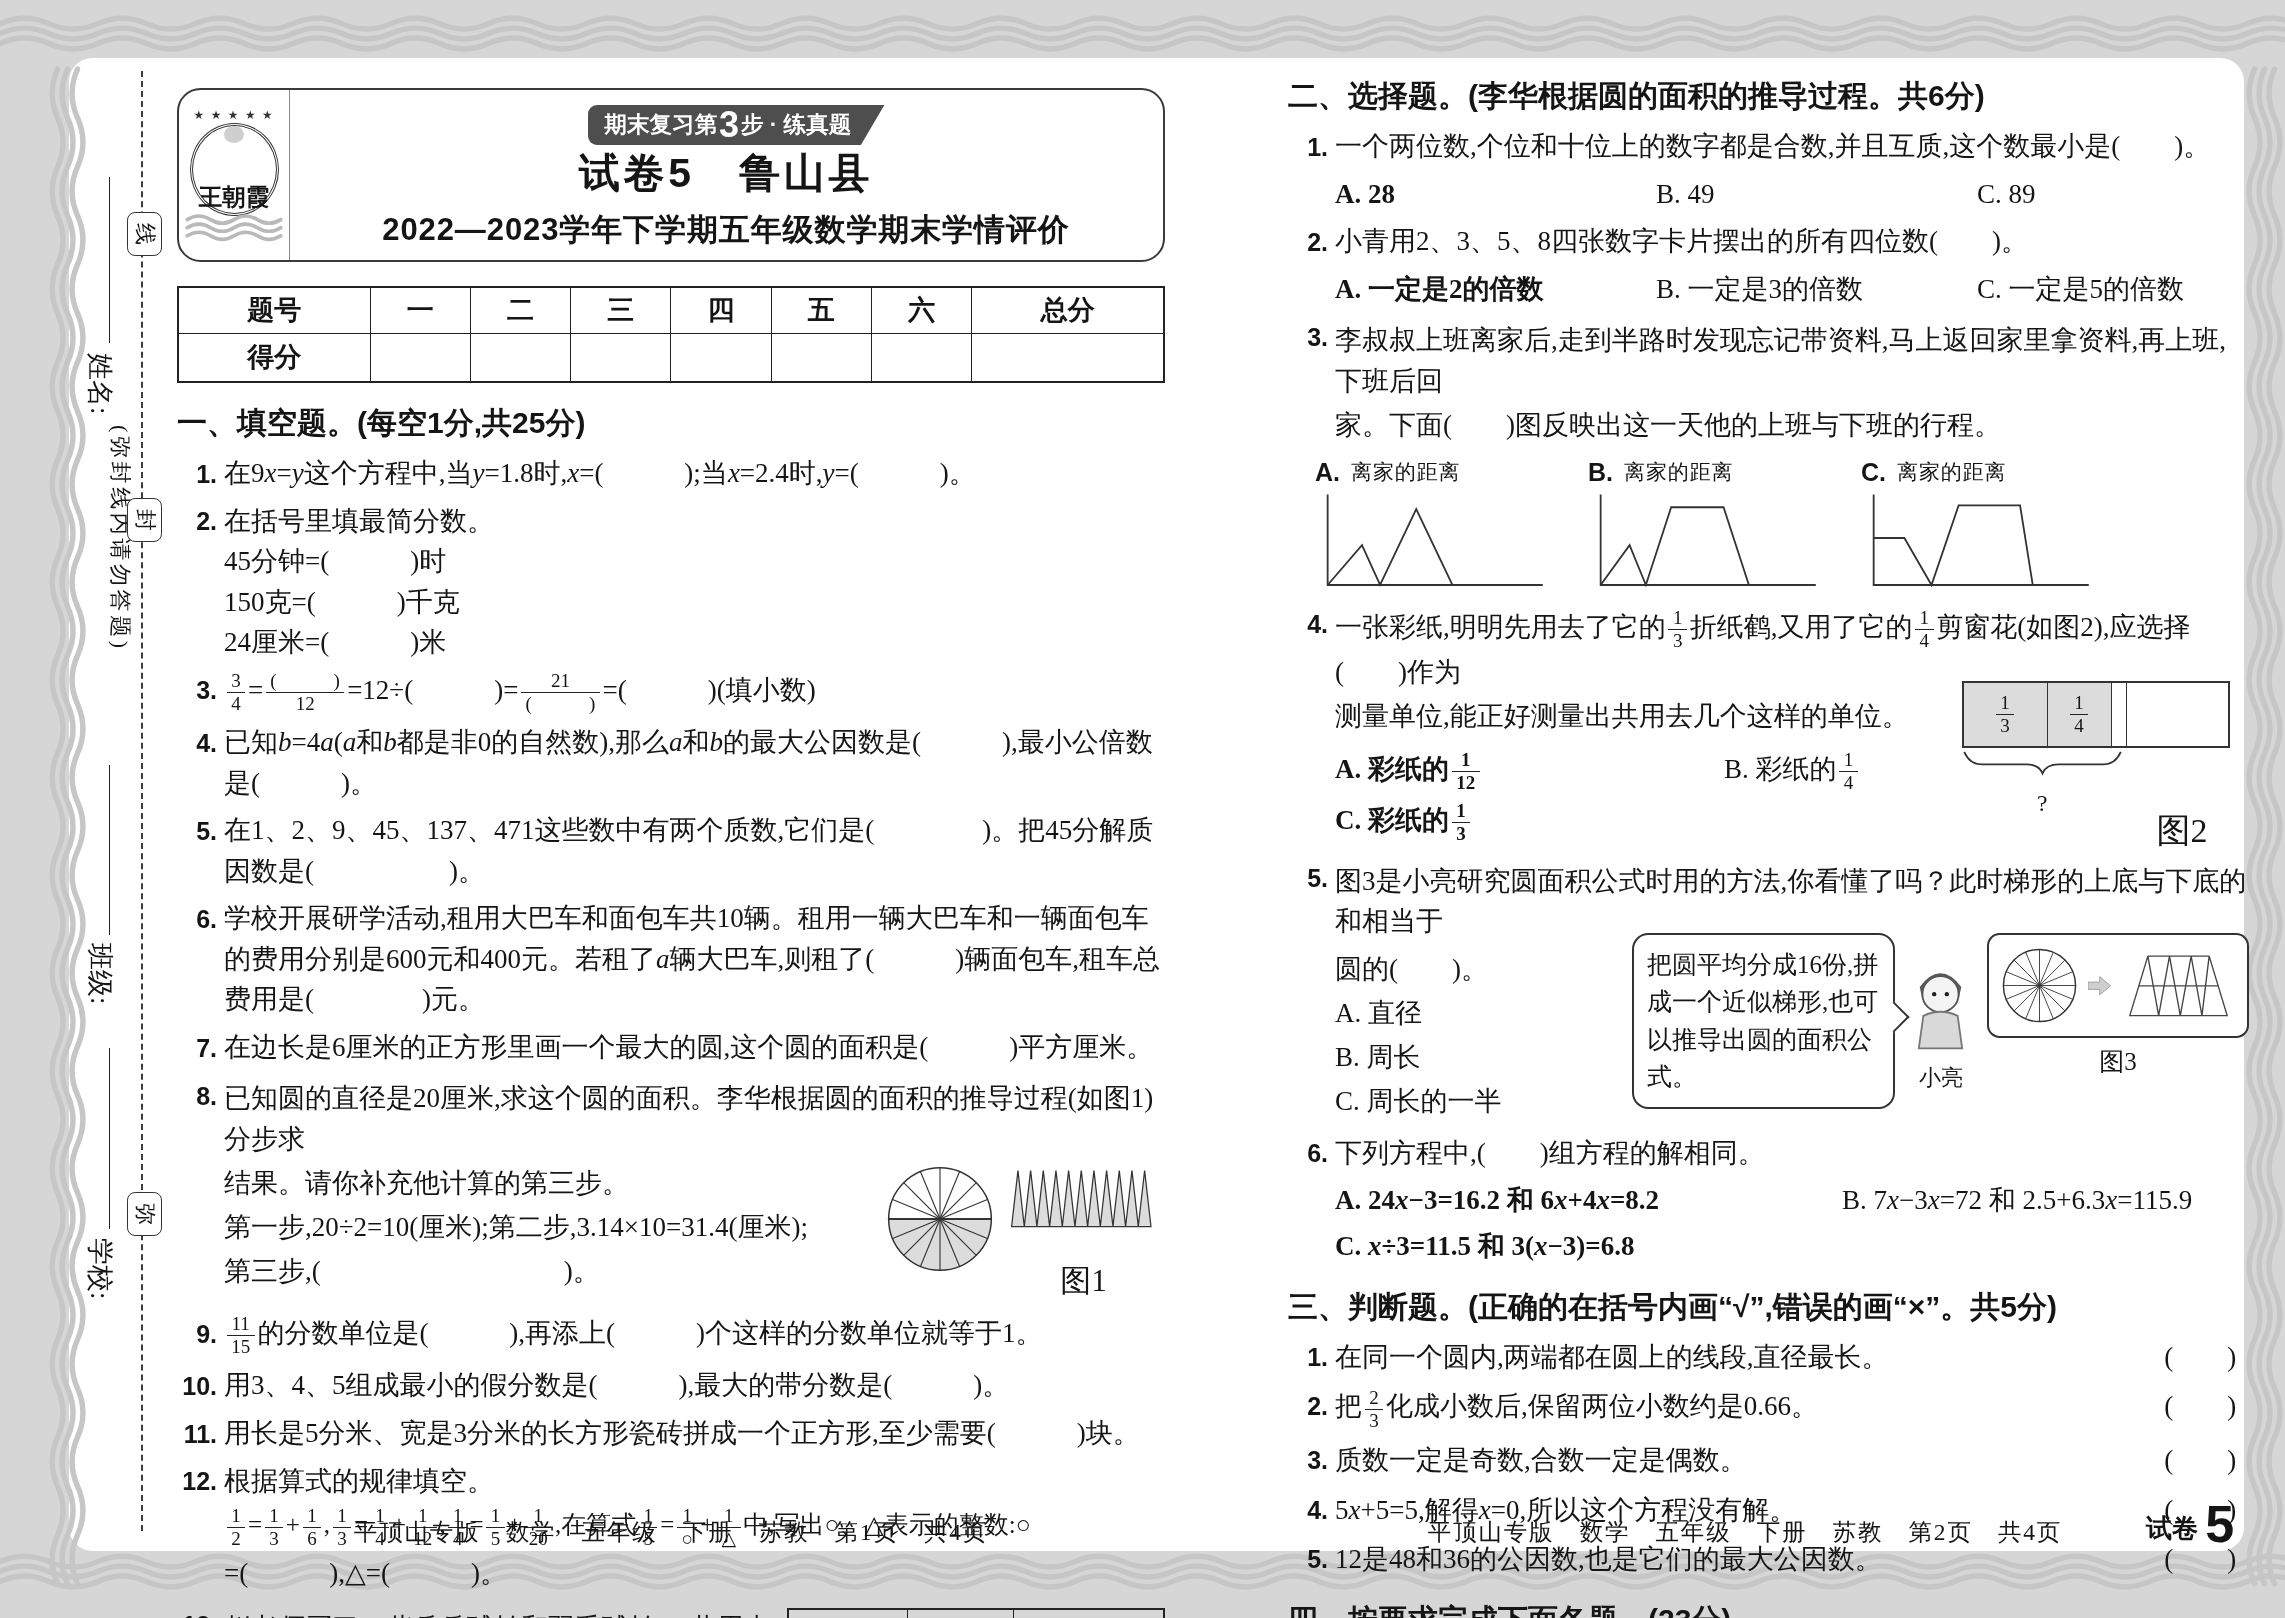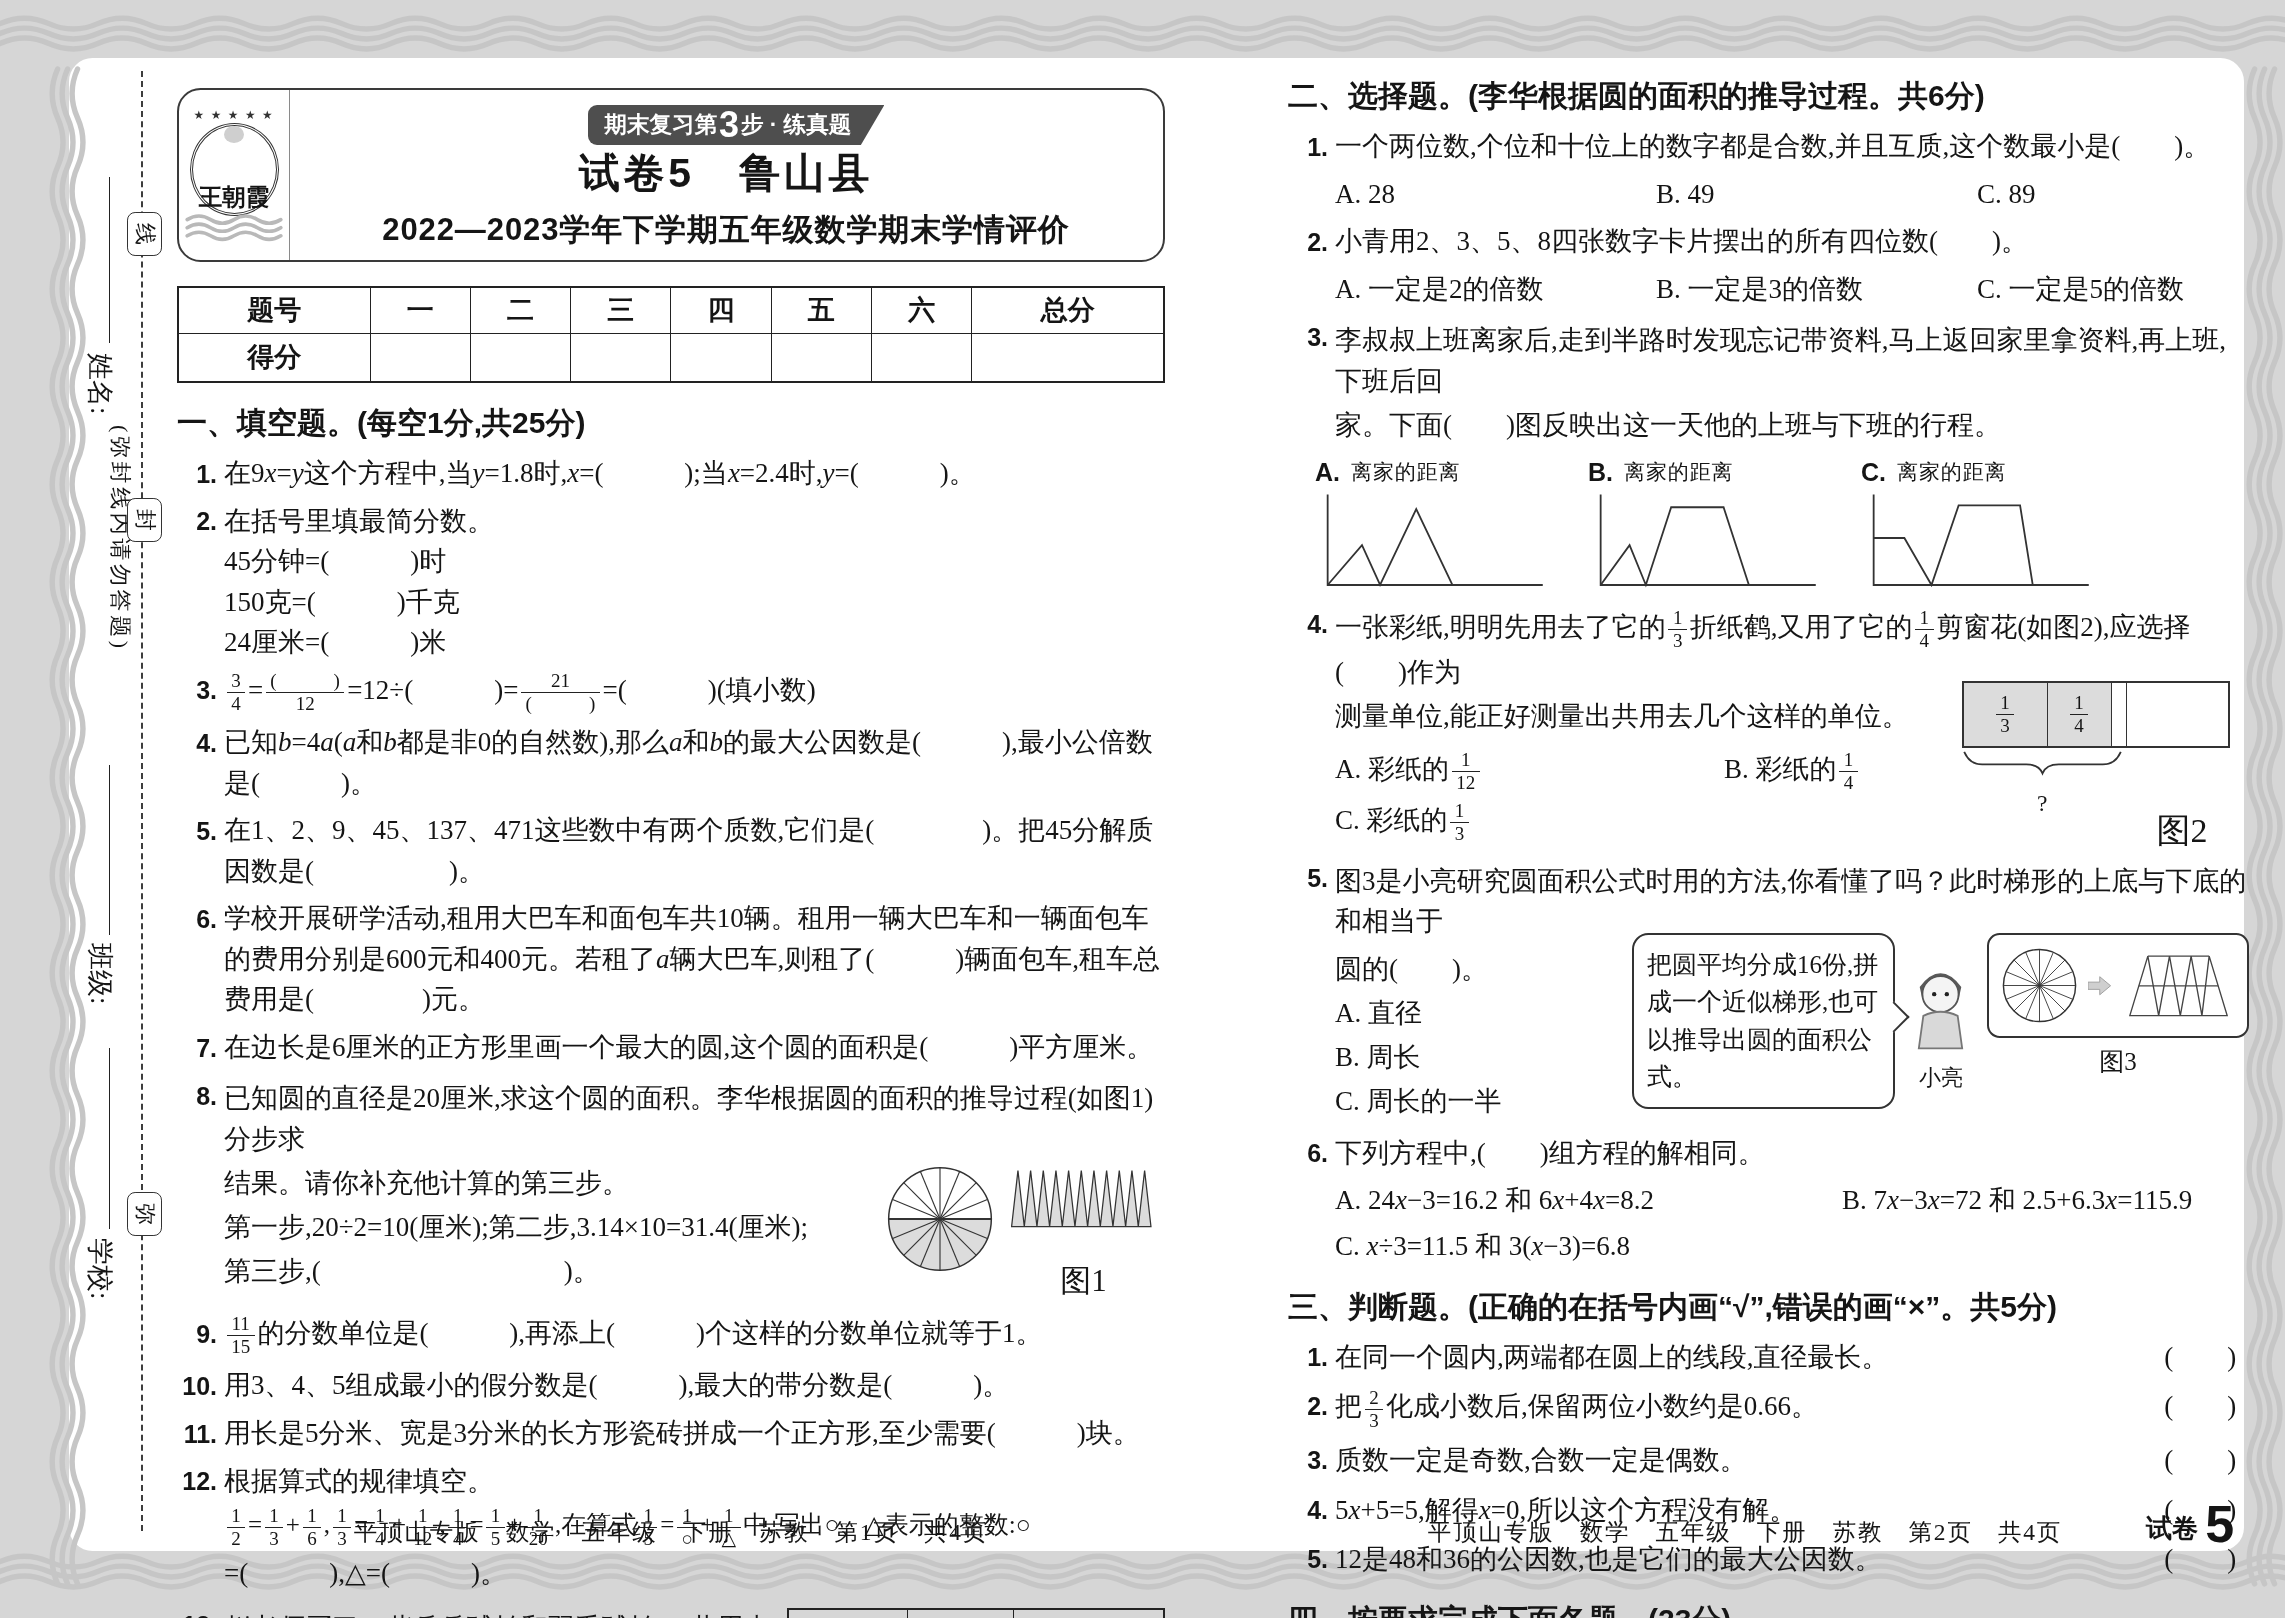--- a/index.html
+++ b/index.html
@@ -72,21 +72,21 @@
 
   
   .footer{position:absolute;top:1516px;font-size:23.5px;text-align:center;letter-spacing:1.8px;}
   #footL{left:177px;width:988px;}
   #footR{left:1288px;width:914px;}
   #tab5{position:absolute;left:2146px;top:1494px;font-size:26px;font-weight:600;}
   #tab5 .n{font-size:52px;font-weight:bold;font-family:"Liberation Sans",sans-serif;vertical-align:-5.4px;margin-left:7.2px;}
 
   
   .optrow{display:flex;padding-left:47px;margin:5.4px 0;font-size:27px;line-height:1.5;}
-  .optrow .o1{width:321px;}
+  .optrow .o1{width:321px;font-weight:bold;}
   .optrow .o2{width:321px;}
   .optrow .o3{flex:1;}
   .charts{display:flex;padding-left:27px;gap:38px;margin:9px 0 3.6px 0;}
   .chart .chead{font-size:24.4px;display:flex;align-items:flex-start;gap:11px;}
   .chart .clet{font-family:"Liberation Sans",sans-serif;font-weight:600;font-size:25px;}
   .chart .ylab{font-size:21px;letter-spacing:0.9px;}
   .chart svg{display:block;margin-top:1.8px;}
 
   
   .fig2{position:absolute;right:5.4px;top:78px;width:282px;font-size:22px;}

